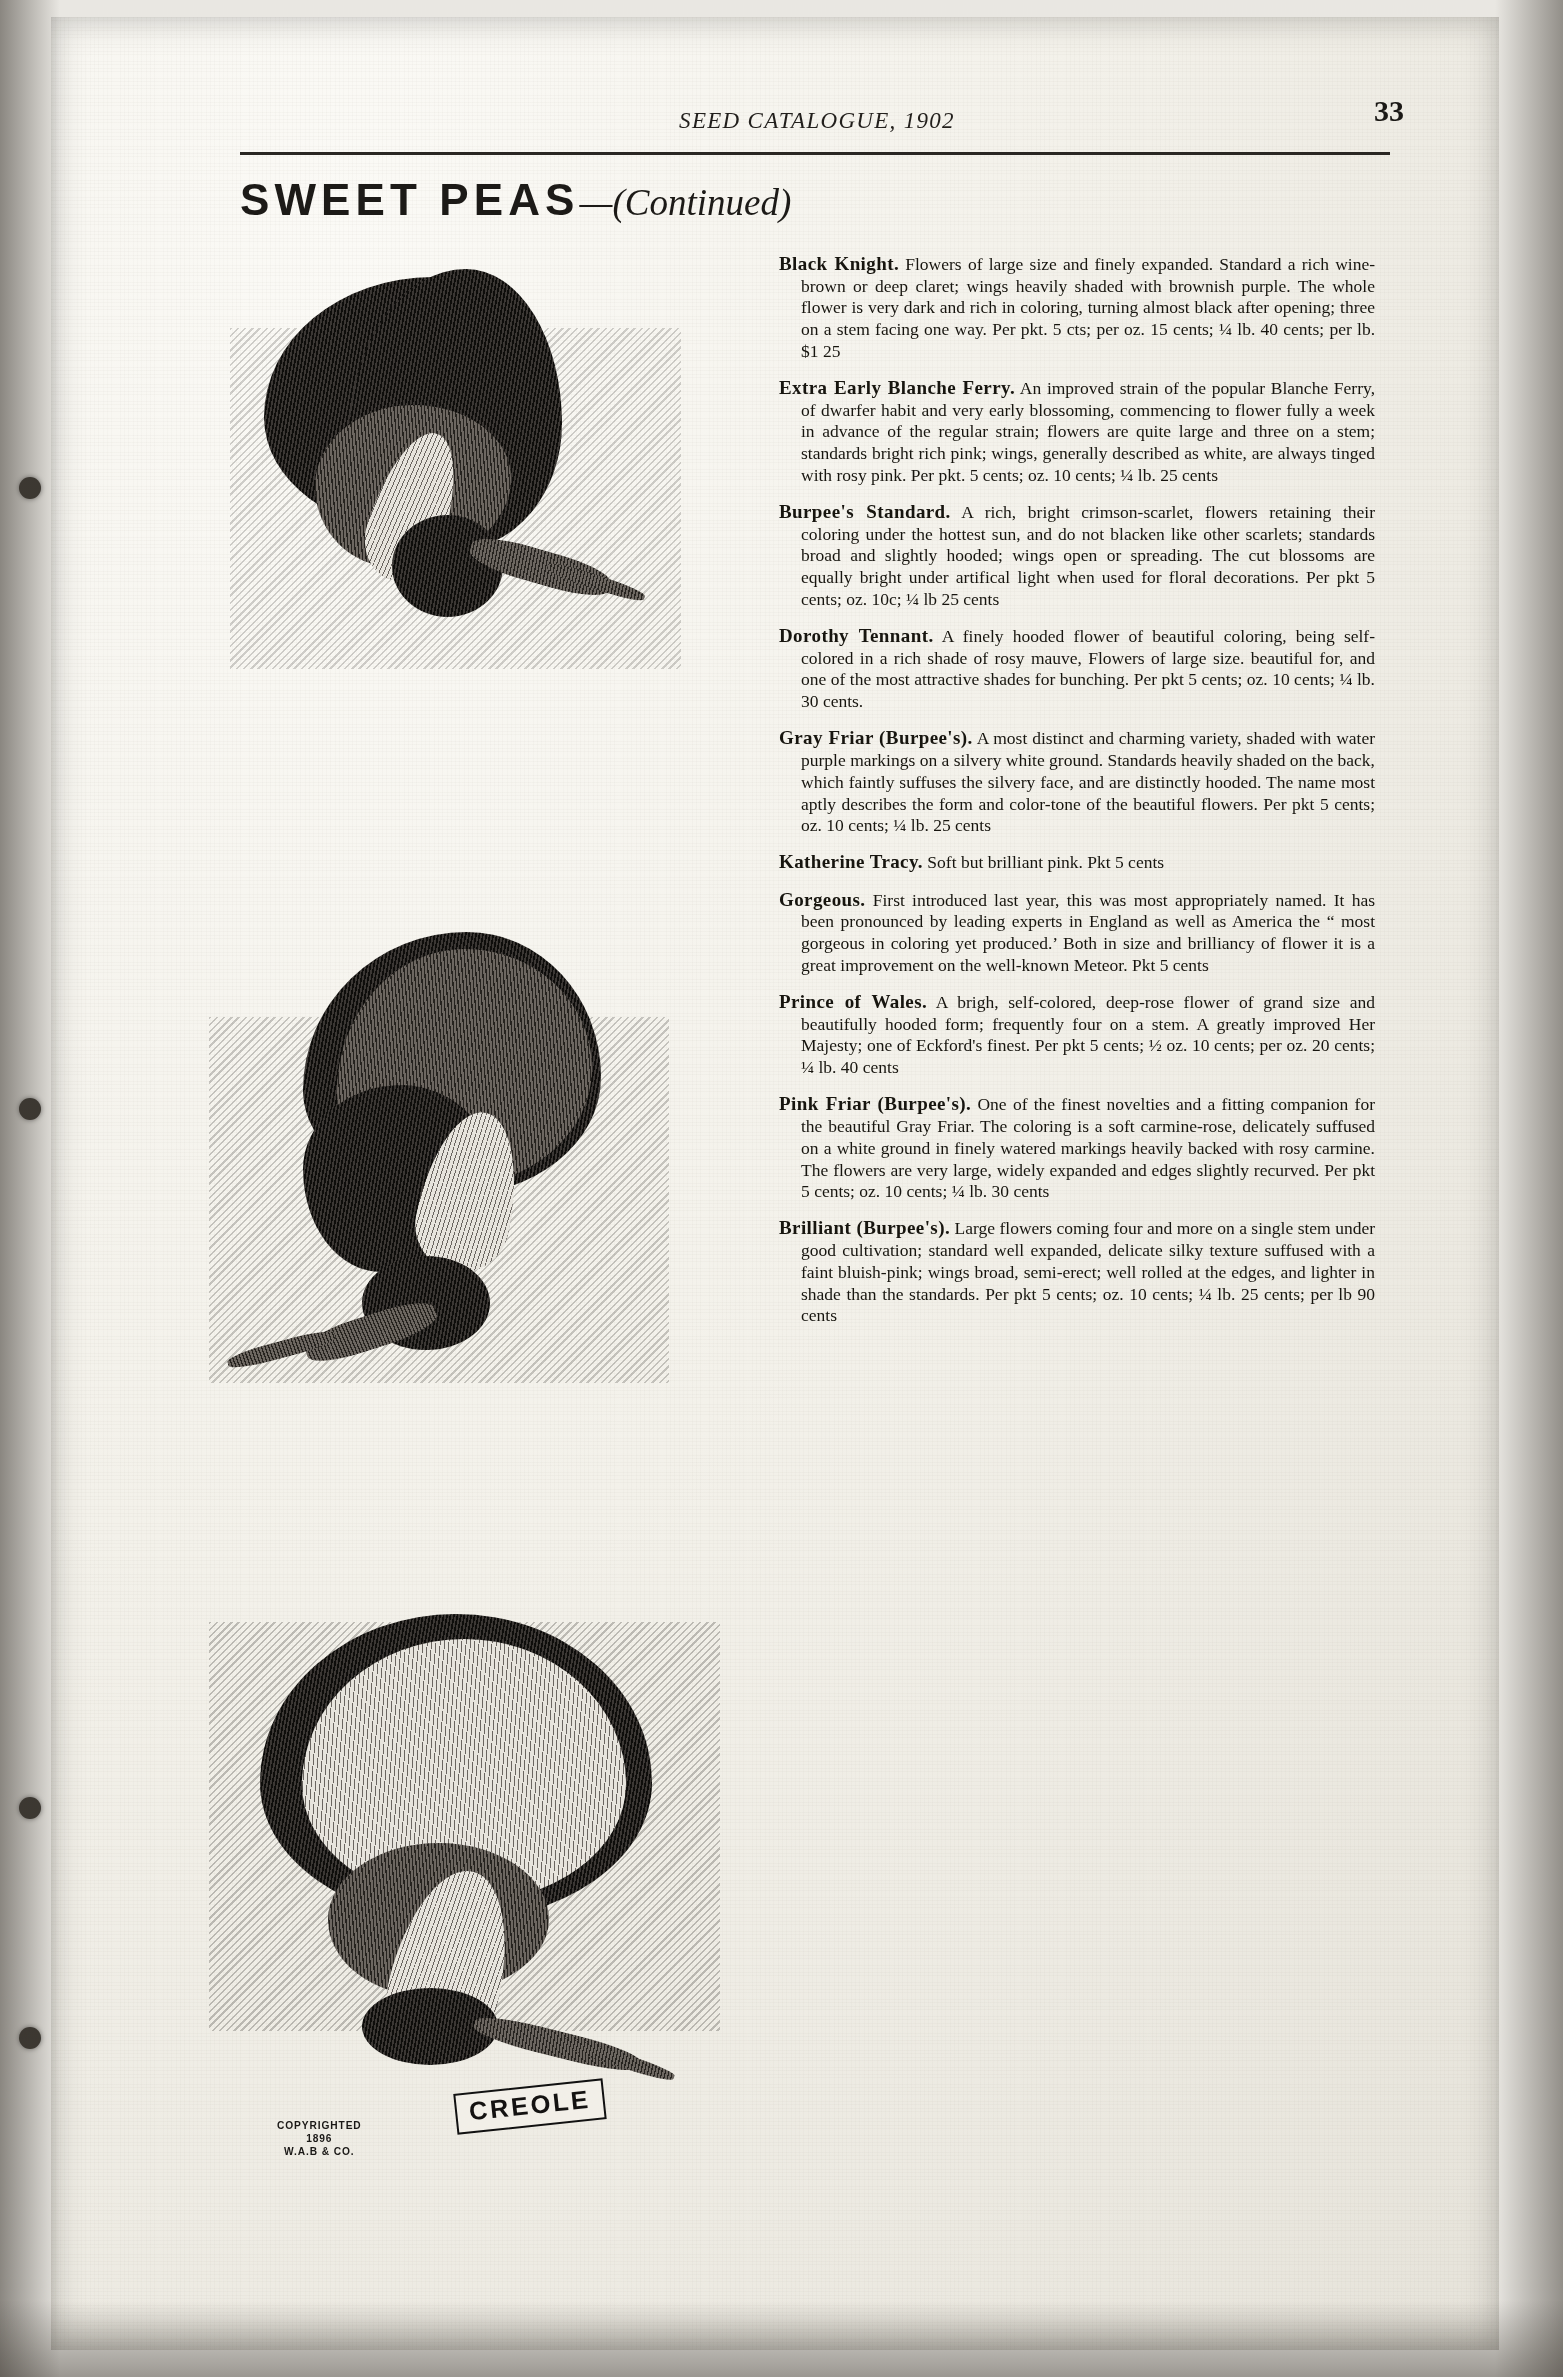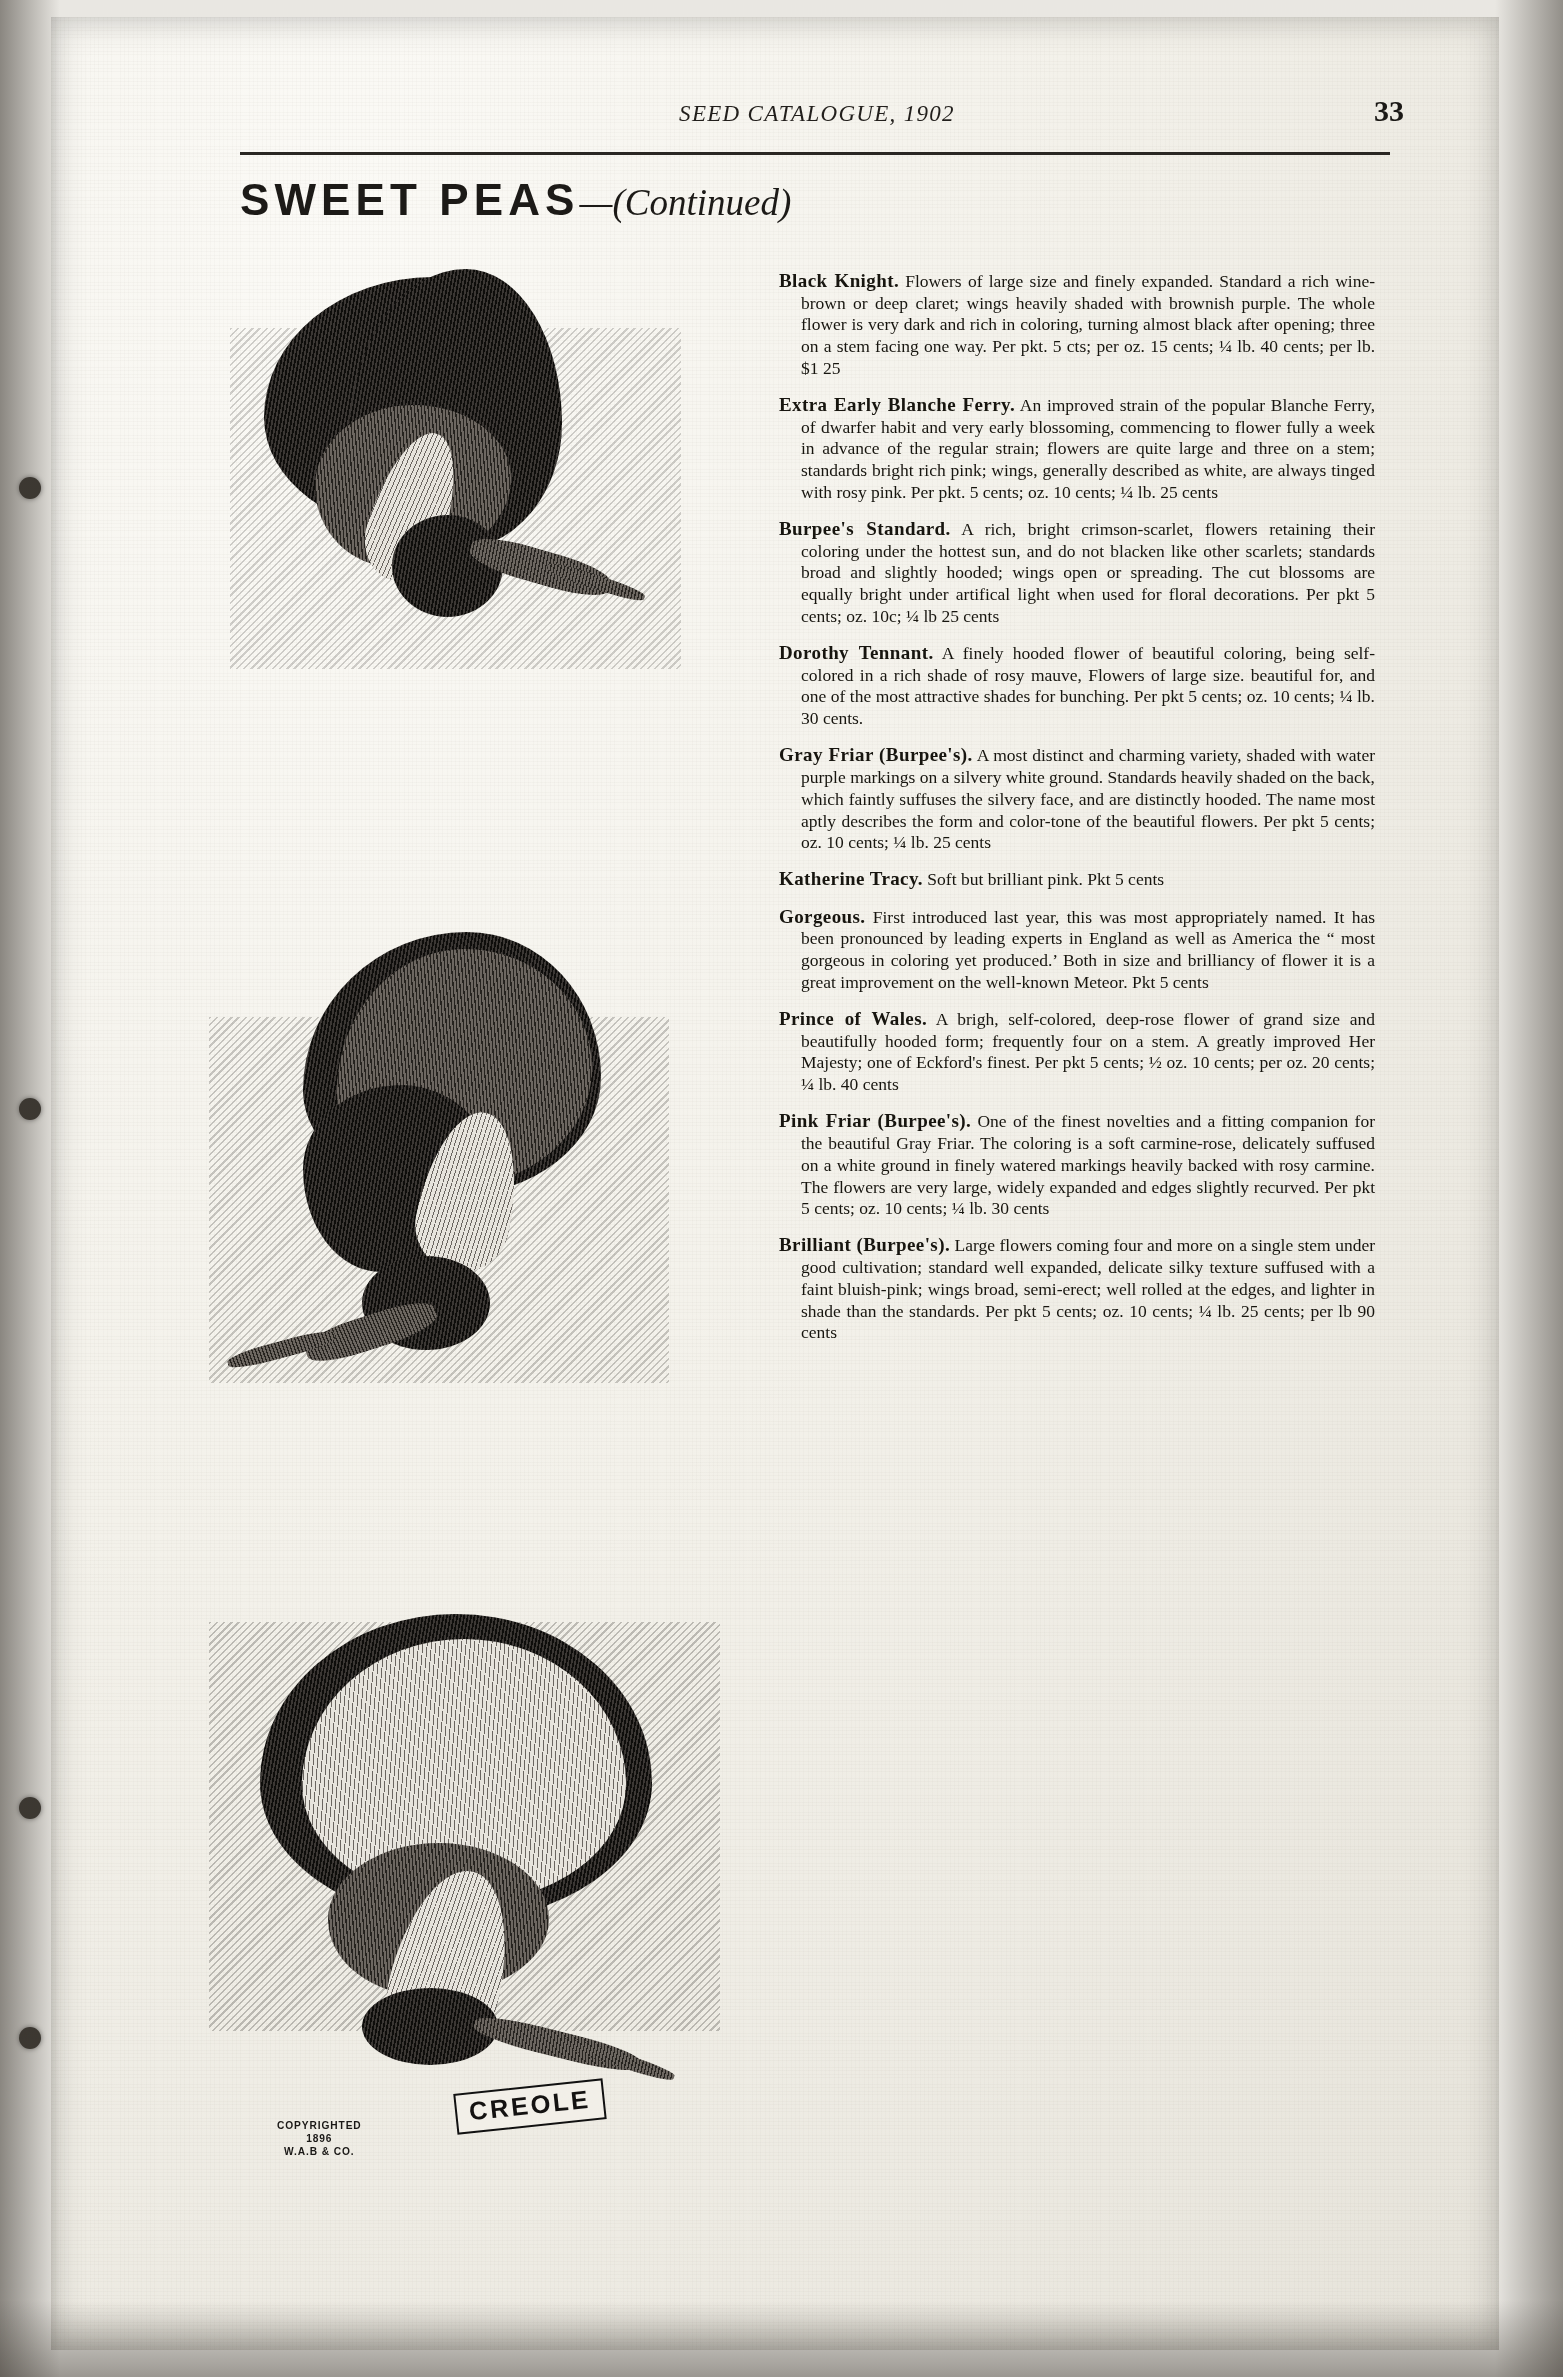--- a/index.html
+++ b/index.html
@@ -50,21 +50,21 @@
   .edge-shadow-bottom {
     position: absolute;
     left: 0; bottom: 0; width: 1563px; height: 77px;
     background: linear-gradient(to top, rgba(60,55,48,0.45), rgba(60,55,48,0.0));
     pointer-events: none;
   }
   
   .running-head {
     position: absolute;
     left: 170px;
-    top: 84px;
+    top: 91px;
     width: 1192px;
     text-align: center;
     font-family: "Liberation Serif", serif;
     font-style: italic;
     font-size: 23px;
     letter-spacing: 1.3px;
     color: #221f1c;
   }
   .page-number {
     position: absolute;
@@ -100,21 +100,20 @@
     font-weight: normal;
     font-size: 37px;
     letter-spacing: 0px;
   }
   .col-right {
     position: absolute;
     left: 728px;
     top: 235px;
     width: 596px;
     color: #16150f;
-    margin-top: 17px;
   }
   .entry {
     margin-bottom: 13.6px;
     font-size: 17.5px;
     line-height: 1.24;
     text-align: justify;
     text-justify: inter-word;
     color: #17150f;
   }
   .entry .nm {

